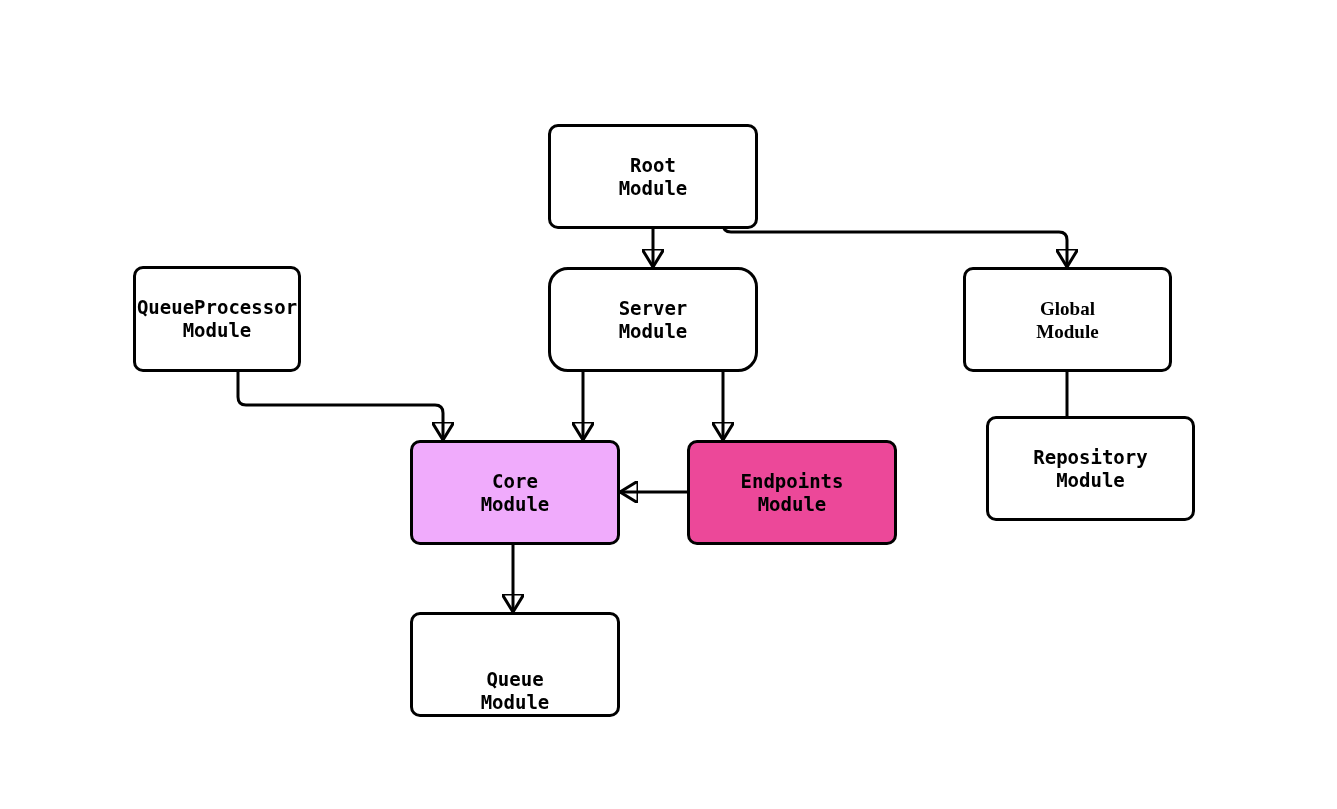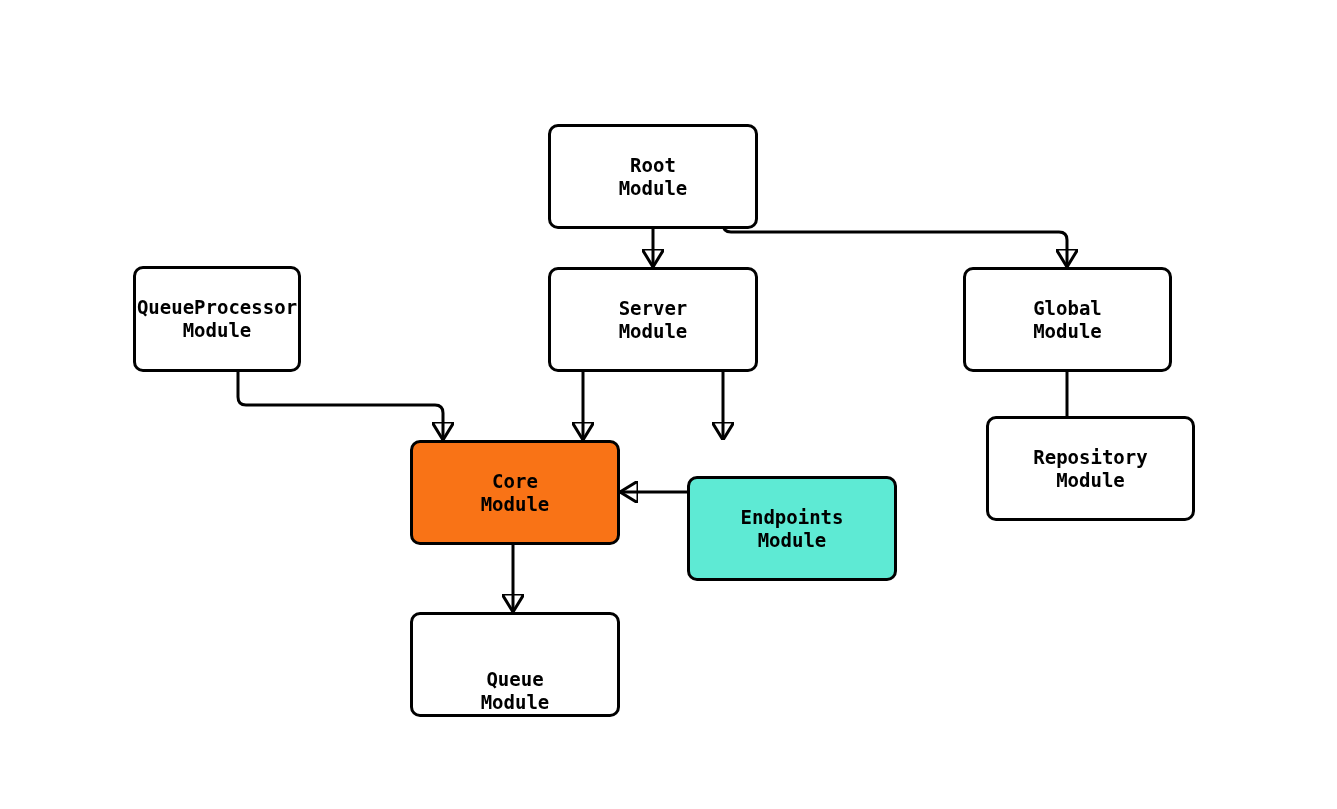--- a/index.html
+++ b/index.html
@@ -67,33 +67,33 @@
     </svg>
 
   <div class="node" style="left: 548px; top: 92px; width: 210px; height: 105px; border-width: 3px; border-color: rgb(0, 0, 0); border-radius: 10px; background: rgb(255, 255, 255); margin-top: 32px;">
     <span class="label">Root
 Module</span>
   </div>
   <div class="node" style="left: 133px; top: 266px; width: 168px; height: 106px; border-width: 3px; border-color: rgb(0, 0, 0); border-radius: 10px; background: rgb(255, 255, 255);">
     <span class="label">QueueProcessor
 Module</span>
   </div>
-  <div class="node" style="left: 548px; top: 267px; width: 210px; height: 105px; border-width: 3px; border-color: rgb(0, 0, 0); border-radius: 10px; background: rgb(255, 255, 255);">
+  <div class="node" style="left: 548px; top: 267px; width: 210px; height: 105px; border-width: 3px; border-color: rgb(0, 0, 0); border-radius: 20px; background: rgb(255, 255, 255);">
     <span class="label">Server
 Module</span>
   </div>
-  <div class="node" style="left: 963px; top: 267px; width: 209px; height: 105px; border-width: 3px; border-color: rgb(0, 0, 0); border-radius: 10px; background: rgb(255, 255, 255);">
+  <div class="node" style="left: 963px; top: 267px; width: 209px; height: 105px; border-width: 3px; border-color: rgb(0, 0, 0); border-radius: 10px; background: rgb(255, 255, 255); font-family: Liberation Serif, serif;">
     <span class="label">Global
 Module</span>
   </div>
-  <div class="node" style="left: 410px; top: 440px; width: 210px; height: 105px; border-width: 3px; border-color: rgb(0, 0, 0); border-radius: 10px; background: #f97316;">
+  <div class="node" style="left: 410px; top: 440px; width: 210px; height: 105px; border-width: 3px; border-color: rgb(0, 0, 0); border-radius: 10px; background: #f0abfc;">
     <span class="label">Core
 Module</span>
   </div>
-  <div class="node" style="left: 687px; top: 440px; width: 210px; height: 105px; border-width: 3px; border-color: rgb(0, 0, 0); border-radius: 10px; background: #5eead4; margin-top: 36px;">
+  <div class="node" style="left: 687px; top: 440px; width: 210px; height: 105px; border-width: 3px; border-color: rgb(0, 0, 0); border-radius: 10px; background: #ec4899;">
     <span class="label">Endpoints
 Module</span>
   </div>
   <div class="node" style="left: 963px; top: 416px; width: 209px; height: 105px; border-width: 3px; border-color: rgb(0, 0, 0); border-radius: 10px; background: rgb(255, 255, 255); margin-left: 23px;">
     <span class="label">Repository
 Module</span>
   </div>
   <div class="node" style="left: 410px; top: 612px; width: 210px; height: 105px; border-width: 3px; border-color: rgb(0, 0, 0); border-radius: 10px; background: rgb(255, 255, 255); align-items: flex-end;">
     <span class="label">Queue
 Module</span>

